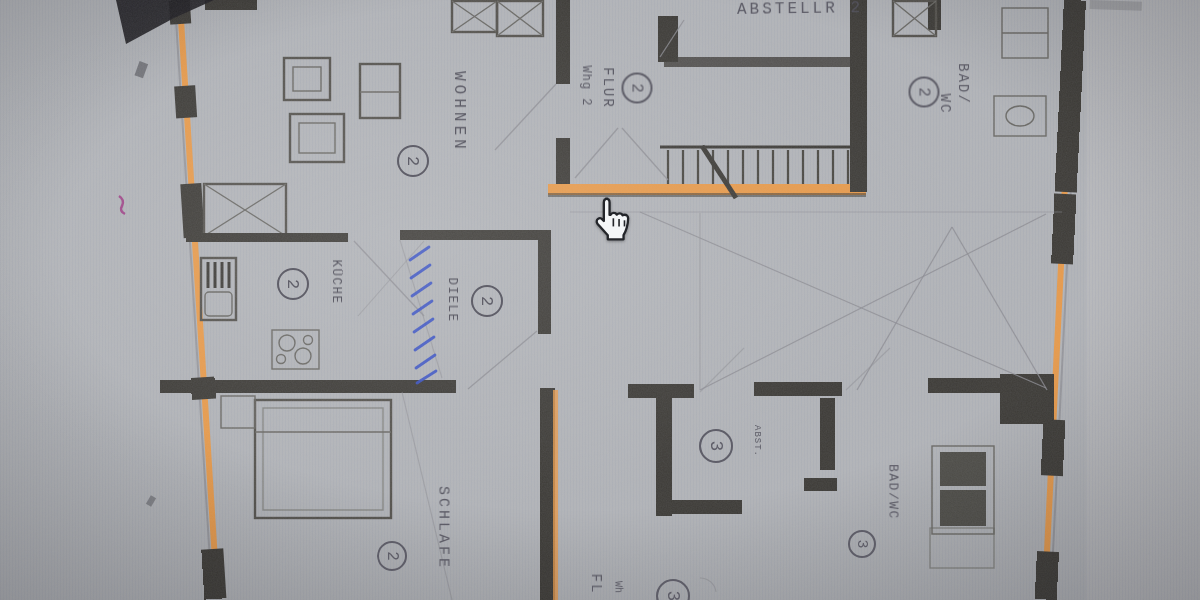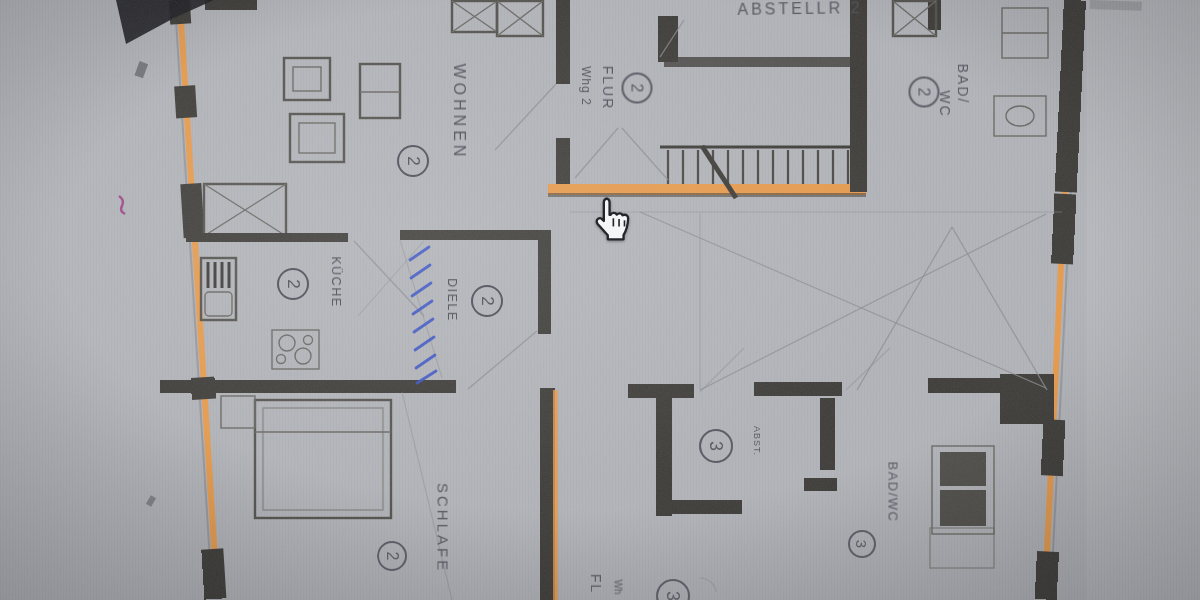--- a/index.html
+++ b/index.html
@@ -1,19 +1,19 @@
 <!DOCTYPE html>
 <html style="--paper: #b3b5b9; --wall: #3e3c38; --highlight: #e89b4c; --pen: #3a53c6; --pencil: #8d8d94; --ink: #565560;"><head>
 <meta charset="utf-8">
 <style>
   html,body{margin:0;padding:0;background:#111;}
   .stage{
     position:relative;width:1200px;height:600px;overflow:hidden;
     background:var(--paper,#b3b5b9);
-    font-family:Liberation Sans, sans-serif;
+    font-family:Liberation Mono, monospace;
   }
   .stage svg{position:absolute;left:0;top:0;}
   .structure{filter:blur(.55px);}
   .wall{fill:var(--wall,#3e3c38);}
   .wall-soft{fill:var(--wall,#3e3c38);opacity:.8;}
   .orange{fill:var(--highlight,#e89b4c);}
   .winline{fill:#8a8a90;opacity:.65;}
   .outline{fill:none;stroke:#55534e;stroke-width:2.4;}
   .outline-thin{fill:none;stroke:#6b6a66;stroke-width:1.4;}
   .pencil{stroke:var(--pencil,#8d8d94);stroke-width:1.3;fill:none;opacity:.8;}

